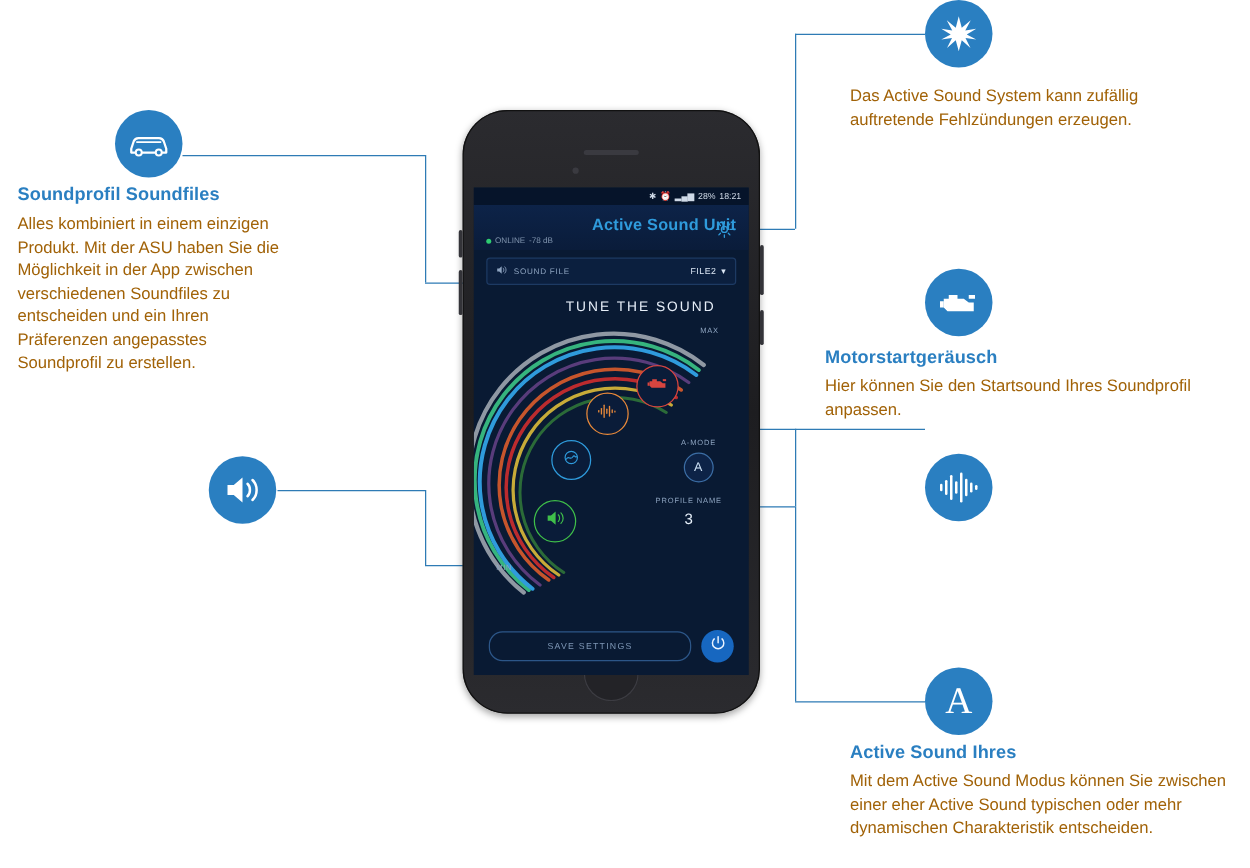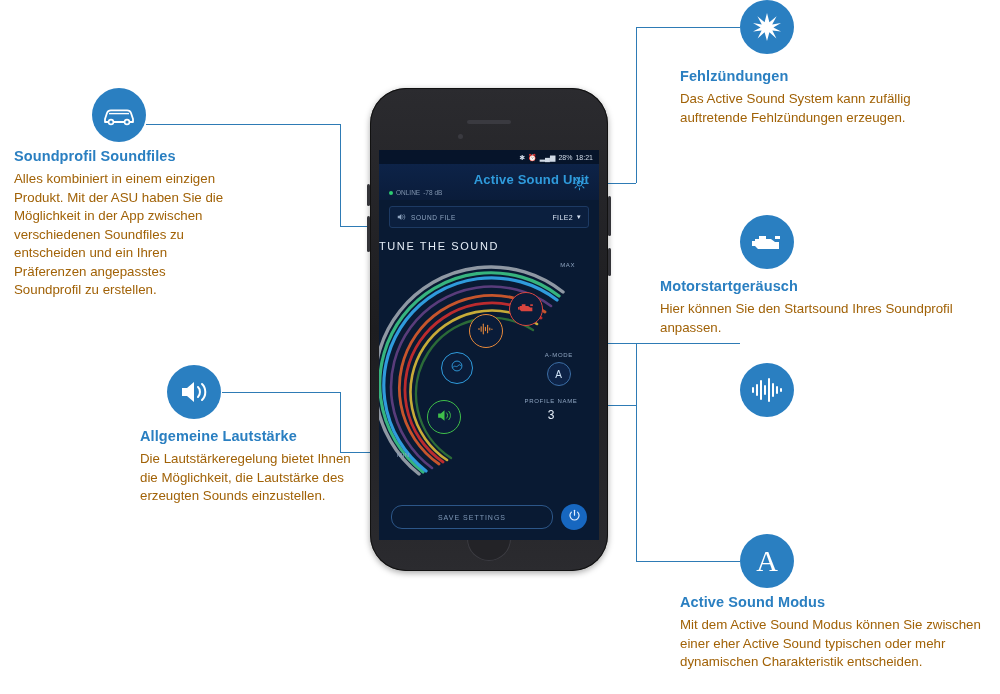--- a/index.html
+++ b/index.html
@@ -191,24 +191,26 @@
     color: #8ea4c0;
     letter-spacing: .6px;
   }
   .sf-right {
     display: flex; align-items: center; gap: 4px;
     font-size: 7px;
     color: #dce7f5;
     letter-spacing: .4px;
   }
   .tune-title {
+    text-align: center;
     margin-top: 12px;
     font-size: 11px;
     color: #e6eef8;
     letter-spacing: 1.6px;
+    margin-left: 47px;
   }
   .dial-area {
     position: relative;
     height: 230px;
     margin-top: 4px;
   }
   .label-max {
     position: absolute;
     right: 24px; top: 6px;
     font-size: 6px;
@@ -381,38 +383,33 @@
 
   <div class="badge" style="left:740px; top:534px;">
     <span style="font-size:30px; line-height:1; color:#fff; font-family:'Liberation Serif', serif;">A</span>
   </div>
 
   <div class="callout" style="left:14px; top:148px; width:222px;">
     <h3>Soundprofil Soundfiles</h3>
     <p>Alles kombiniert in einem einzigen Produkt. Mit der ASU haben Sie die Möglichkeit in der App zwischen verschiedenen Soundfiles zu entscheiden und ein Ihren Präferenzen angepasstes Soundprofil zu erstellen.</p>
   </div>
 
-  <div class="callout" style="left:140px; top:428px; width:212px;">
-    <h3>Allgemeine Lautstärke</h3>
-    <p>Die Lautstärkeregelung bietet Ihnen die Möglichkeit, die Lautstärke des erzeugten Sounds einzustellen.</p>
-  </div>
 
   <div class="callout" style="left:680px; top:68px; width:300px;">
-    <h3>Fehlzündungen</h3>
     <p>Das Active Sound System kann zufällig auftretende Fehlzündungen erzeugen.</p>
   </div>
 
   <div class="callout" style="left:660px; top:278px; width:300px;">
     <h3>Motorstartgeräusch</h3>
     <p>Hier können Sie den Startsound Ihres Soundprofil anpassen.</p>
   </div>
 
 
   <div class="callout" style="left:680px; top:594px; width:302px;">
-    <h3>Active Sound Modus</h3>
+    <h3>Active Sound Ihres</h3>
     <p>Mit dem Active Sound Modus können Sie zwischen einer eher Active Sound typischen oder mehr dynamischen Charakteristik entscheiden.</p>
   </div>
 
   <div class="phone">
     <div class="side-btn b1"></div>
     <div class="side-btn b2"></div>
     <div class="side-btn-left l1"></div>
     <div class="side-btn-left l2"></div>
     <div class="speaker"></div>
     <div class="frontcam"></div>

